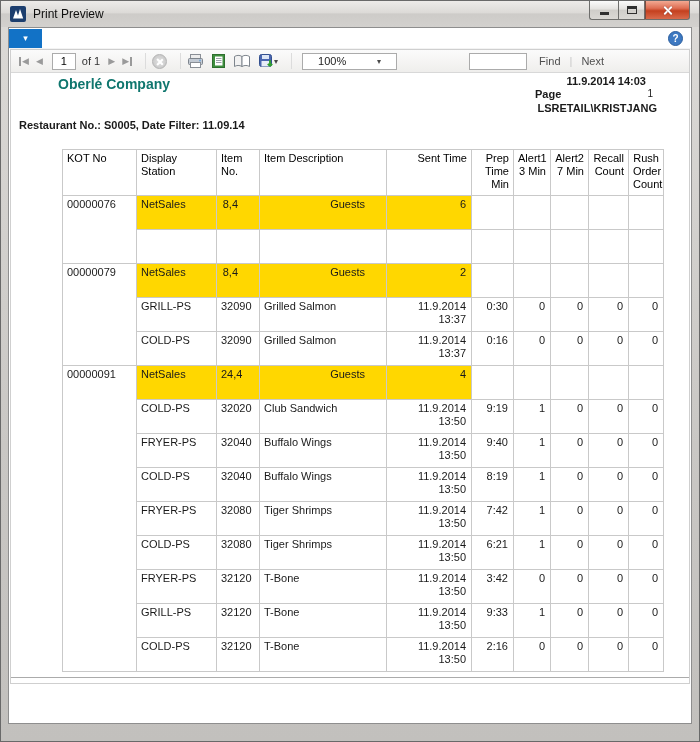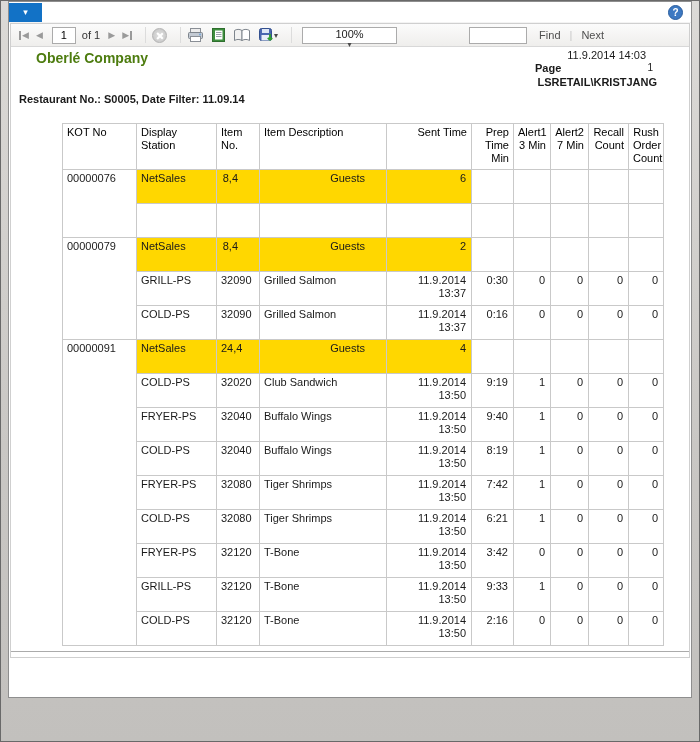--- a/index.html
+++ b/index.html
@@ -62,30 +62,30 @@
   .sep { width:1px; height:16px; background:#DCDCDC; margin:0 6px; }
   .pipe { color:#C9C9C9; }
   .stop-icon { position:relative; width:15px; height:15px; border-radius:50%;
     border:1px solid #B3B3B3; background:radial-gradient(#E2E2E2,#C2C2C2); }
   .stop-icon::before, .stop-icon::after { content:""; position:absolute; left:6px; top:3px;
     width:1.6px; height:8px; background:#FFF; }
   .stop-icon::before { transform:rotate(45deg); } .stop-icon::after { transform:rotate(-45deg); }
   .caret { font-size:8px; color:#4A4A4A; }
   .zoombox { width:95px; height:17px; border:1px solid #ABABAB; background:#FFF;
     display:flex; align-items:center; justify-content:space-between;
-    padding:0 5px; margin-left:4px; color:#222;flex-direction:column; }
+    padding:0 15px; margin-left:4px; color:#222; }
   .findbox { width:58px; height:17px; border:1px solid #ABABAB; margin-left:auto;
     font-size:11px; padding:0 3px; font-family:"Liberation Sans",sans-serif; }
   .find-label { margin:0 9px 0 12px; color:#4F4F4F; }
   .next-label { margin:0 85px 0 9px; color:#4F4F4F; }
 
   
   .report { position:relative; height:610px; font-size:11px; color:#1A1A1A; background:#FFF; }
-  .rpt-company { position:absolute; top:3px; left:25px; font-size:14px; font-weight:bold; color:#4d7c0f;text-align:center; }
-  .rpt-datetime { position:absolute; top:2px; right:43px; font-weight:normal; }
+  .rpt-company { position:absolute; top:3px; left:47px; font-size:14px; font-weight:bold; color:#0f766e;text-align:center; }
+  .rpt-datetime { position:absolute; top:2px; right:43px; font-weight:bold; }
   .rpt-pagerow { position:absolute; top:15px; right:36px; width:118px;
     display:flex; justify-content:space-between; }
   .rpt-pagerow .lbl { font-weight:bold; }
   .rpt-pagerow .num { font-size:10px; }
   .rpt-title { position:absolute; top:22px; left:0; right:86px; text-align:center;
     font-weight:bold; font-size:12px; }
   .rpt-user { position:absolute; top:29px; right:32px; font-weight:bold; }
   .rpt-filter { position:absolute; top:46px; left:8px; font-weight:bold; }
   .page-bottom-line { position:absolute; left:0; right:0; top:604px; border-top:1px solid #ABABAB; }
 
@@ -103,20 +103,40 @@
   td.f-sent, td.f-prep, td.f-a1, td.f-a2, td.f-recall, td.f-rush { text-align:right; padding-right:5px; }
   tr.grp td.f-item_no, tr.grp td.f-desc { text-align:right; padding-right:21px; }
   td.hl { background:#FFD700; }
   td.kot-cell { text-align:left; }
 </style>
 </head>
 <body>
 
 <div class="window">
 
+  <div class="titlebar">
+    <span class="app-icon">
+      <svg width="16" height="16" viewBox="0 0 16 16">
+        <rect width="16" height="16" rx="2" fill="#1C3E6E"></rect>
+        <path d="M3 12.5 L6 4 L8 9.5 L10 3 L13.2 12.5 Z" fill="#FFFFFF"></path>
+      </svg>
+    </span>
+    <span class="window-title">Print Preview</span>
+    <div class="winbtns">
+      <div class="wbtn min">
+          <span class="g-min"></span>
+        </div>
+      <div class="wbtn max">
+          <span class="g-max"></span>
+        </div>
+      <div class="wbtn close">
+          <span class="g-close"></span>
+        </div>
+    </div>
+  </div>
 
   <div class="content">
 
     <div class="menustrip">
       <button class="dd-btn"><span>▾</span></button>
       <span class="help-icon">?</span>
     </div>
 
 
     <div class="viewer">

